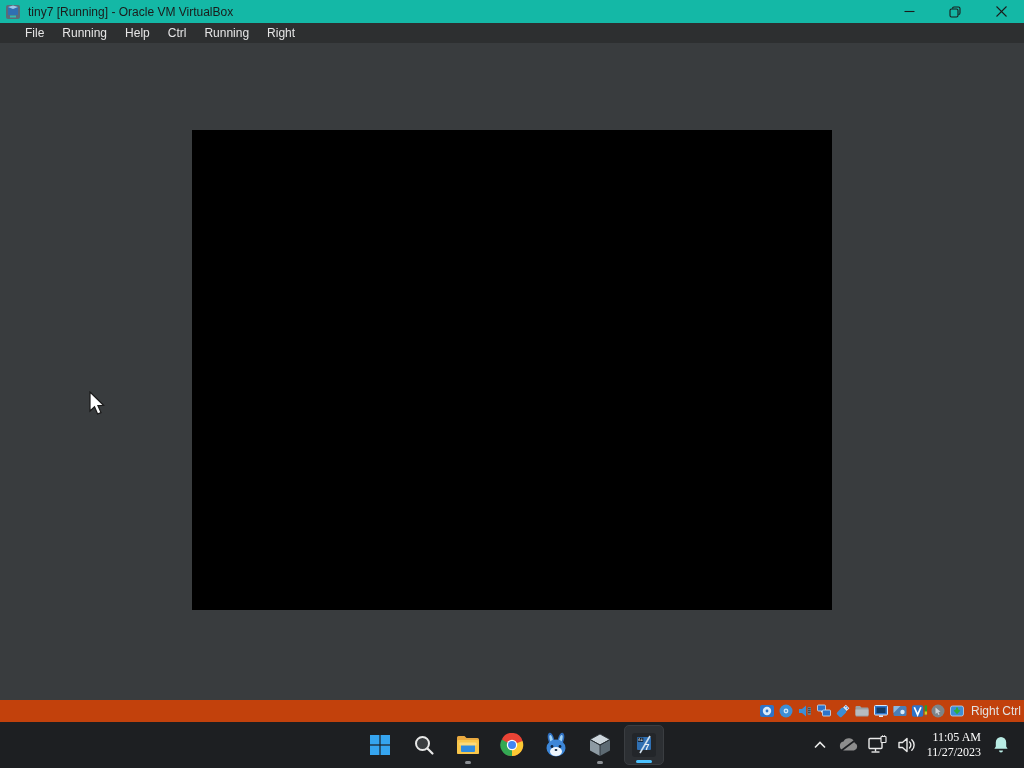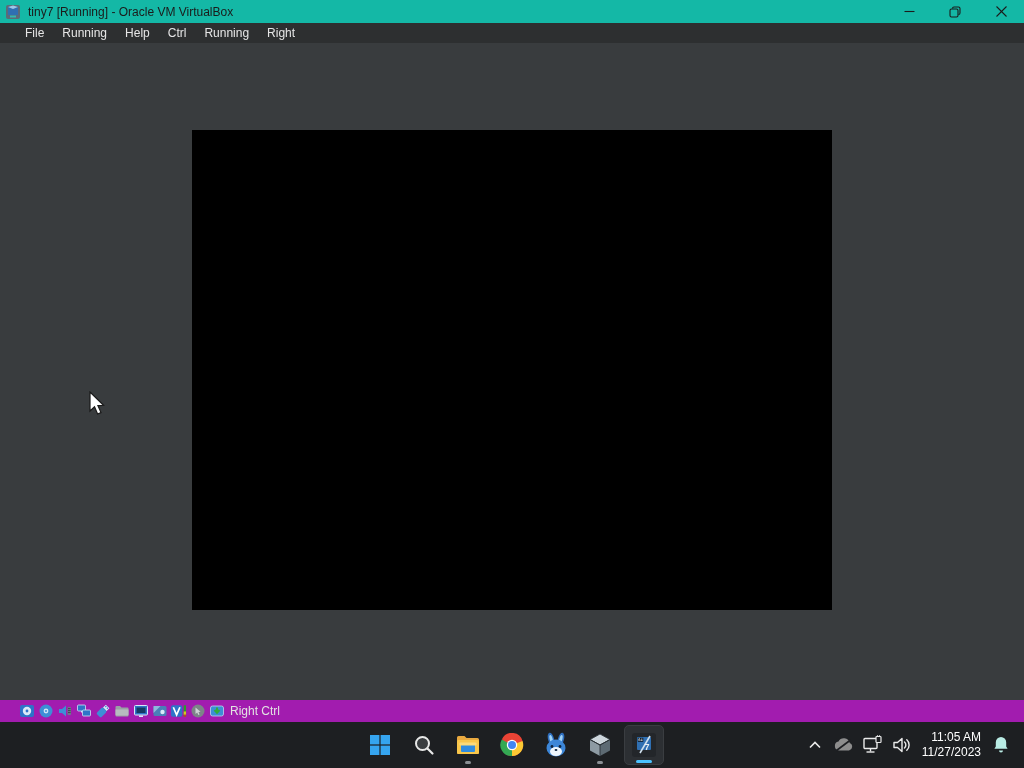--- a/index.html
+++ b/index.html
@@ -42,21 +42,21 @@
   }
   .vm-display {
     position:absolute; left:192px; top:87px; width:640px; height:480px;
     background:#000;
   }
   .mouse-cursor { position:absolute; left:86px; top:348px; width:22px; height:26px; }
 
   
   .statusbar {
     position:absolute; top:700px; left:0; width:1024px; height:22px;
-    background:#a21caf; display:flex; align-items:center; 
+    background:#c2410c; display:flex; align-items:center; justify-content:flex-end;
     padding-right:3px;
     padding-left:16px;
   }
   .status-icon { width:17px; height:17px; margin-left:2px; display:flex; align-items:center; justify-content:center; }
   .status-icon svg { display:block; }
   .hostkey-label { font-size:12px; color:#e2e2e2; margin-left:5px; white-space:nowrap; }
 
   
   .taskbar {
     position:absolute; top:722px; left:0; width:1024px; height:46px;
@@ -72,21 +72,21 @@
   }
   .task-btn .indicator {
     position:absolute; bottom:1px; left:50%; transform:translateX(-50%);
     width:6px; height:3px; border-radius:2px; background:#8b8f94;
   }
   .task-btn .indicator.active { width:16px; background:#4cc2ff; }
   .task-btn.active-app { background:#2c2f33; border:1px solid #3a3d41; }
 
   .tray {
     position:absolute; right:0; top:0; height:46px;
-    display:flex; align-items:center; gap:7px; padding-right:12px;
+    display:flex; align-items:center; gap:7px; padding-right:12px;font-family:Liberation Serif, serif;
   }
   .tray-icon { display:flex; align-items:center; justify-content:center; width:22px; height:26px; }
   .clock-block { text-align:right; color:#ffffff; line-height:15px; padding:0 2px; }
   .clock-time { font-size:12px; }
   .clock-date { font-size:12px; }
 </style>
 </head>
 <body>
 
 <div class="screen">

